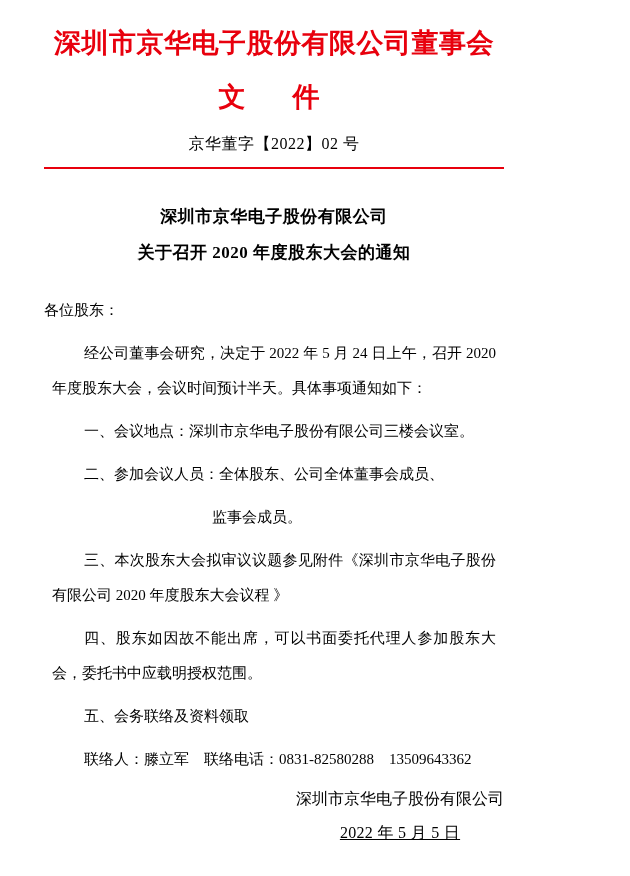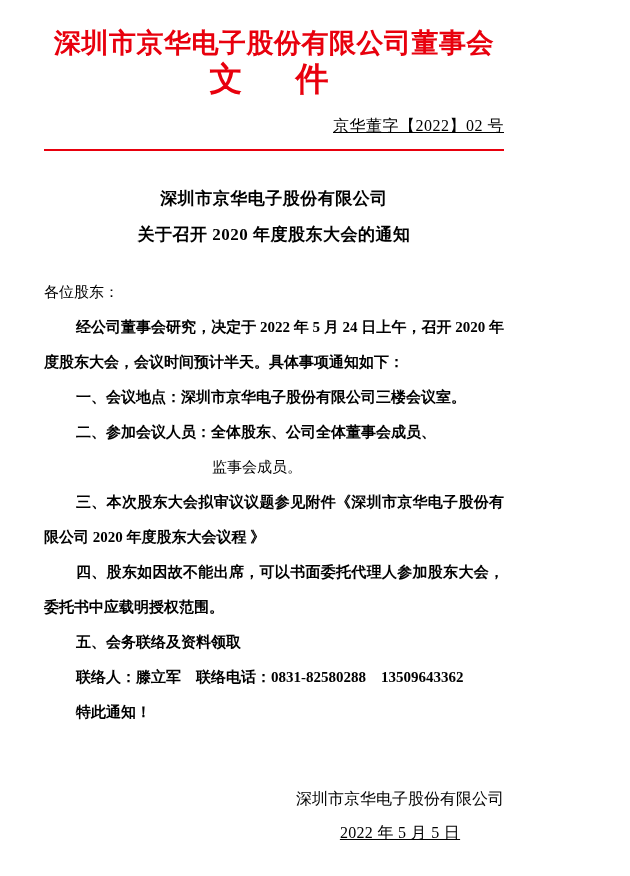--- a/index.html
+++ b/index.html
@@ -31,31 +31,30 @@
     color: #e8000d;
     font-weight: bold;
     font-size: 27px;
     line-height: 34px;
     letter-spacing: 0.5px;
     font-family: "Liberation Serif", "DejaVu Serif", serif;
   }
   .lh-line2 {
     color: #e8000d;
     font-weight: bold;
-    font-size: 33px;
+    font-size: 27px;
     line-height: 34px;
     letter-spacing: 10px;
-    margin-top: 2px;
+    margin-top: 20px;
   }
   .doc-number {
-    text-align: right;
+    text-align: center;
     font-size: 16px;
     margin-top: 20px;
     letter-spacing: 0.5px;
-    text-decoration: underline;
   }
   .red-rule {
     margin-top: 12px;
     height: 2px;
     background: #e8000d;
     width: 100%;
   }
   
   .title-block {
     margin-top: 30px;
@@ -71,23 +70,22 @@
   .body-block {
     margin-top: 22px;
     font-size: 15px;
     line-height: 35px;
     text-align: justify;
   }
   .p-flush {
     margin: 0;
   }
   .p-indent {
-    margin: 0;
+    margin: 8px;
     text-indent: 32px;
-    font-weight: bold;
   }
   .p-center-sub {
     margin: 0;
     padding-left: 168px;
   }
   
   .sign-block {
     position: absolute;
     right: 44px;
     bottom: 26px;
@@ -123,21 +121,20 @@
   <div class="body-block">
     <p class="p-flush">各位股东：</p>
     <p class="p-indent">经公司董事会研究，决定于 2022 年 5 月 24 日上午，召开 2020 年度股东大会，会议时间预计半天。具体事项通知如下：</p>
     <p class="p-indent">一、会议地点：深圳市京华电子股份有限公司三楼会议室。</p>
     <p class="p-indent">二、参加会议人员：全体股东、公司全体董事会成员、</p>
     <p class="p-center-sub">监事会成员。</p>
     <p class="p-indent">三、本次股东大会拟审议议题参见附件《深圳市京华电子股份有限公司 2020 年度股东大会议程 》</p>
     <p class="p-indent">四、股东如因故不能出席，可以书面委托代理人参加股东大会，委托书中应载明授权范围。</p>
     <p class="p-indent">五、会务联络及资料领取</p>
     <p class="p-indent">联络人：滕立军　联络电话：0831-82580288　13509643362</p>
-    <p class="p-indent">特此通知！</p>
   </div>
 
   <div class="sign-block">
     <div class="sign-line">深圳市京华电子股份有限公司</div>
     <div class="sign-line sign-date">2022 年 5 月 5 日</div>
   </div>
 
 </div>
 
 </body></html>

